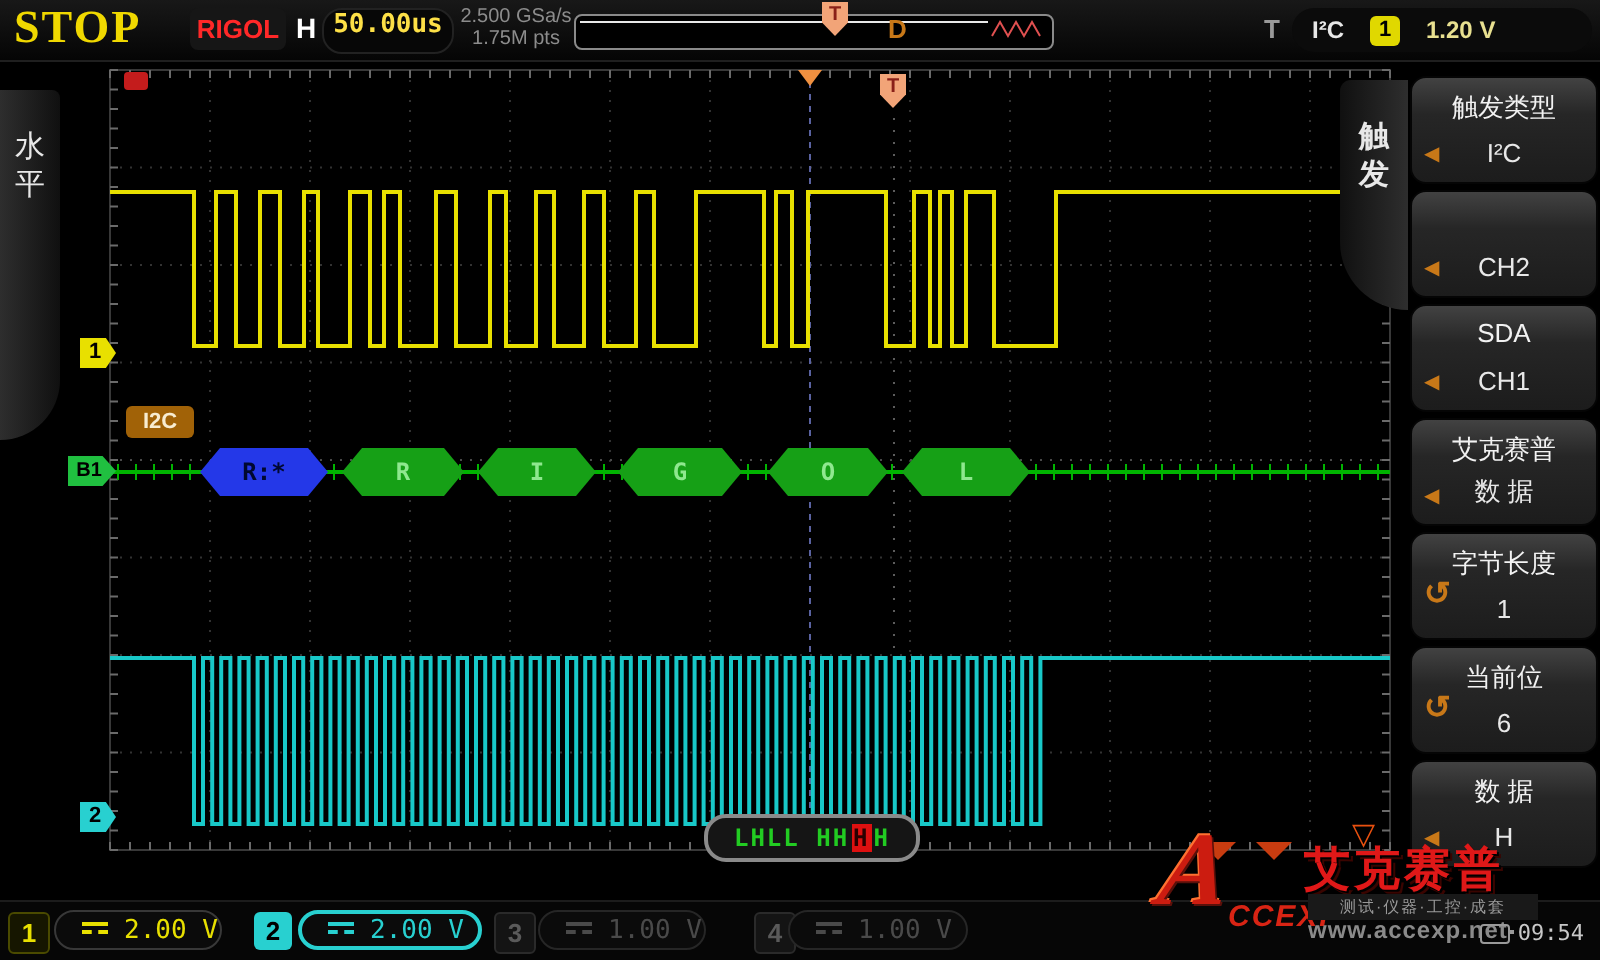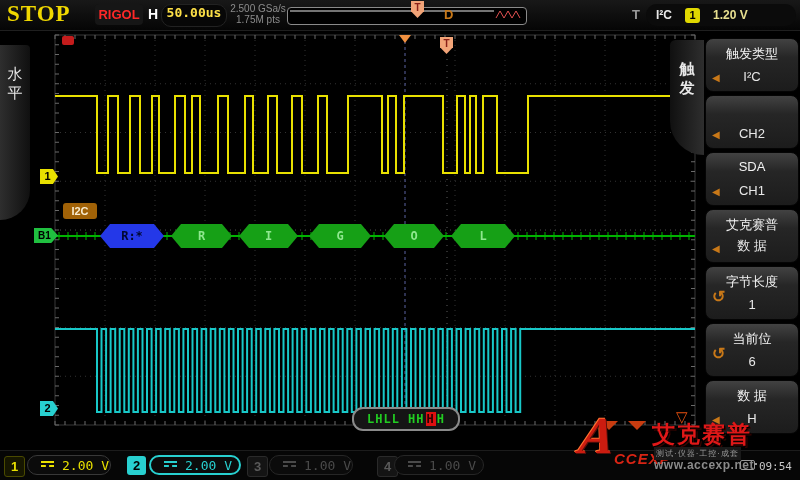--- a/index.html
+++ b/index.html
@@ -85,33 +85,33 @@
   .dc{display:inline-block;width:13px;}
   .dc i{display:block;border-top:2px solid currentColor;margin-bottom:2px;}
   .dc i+i{border-top-style:dashed;}
   .ch1 .chbadge{background:#161600;color:#e8e000;border:1px solid #4a4a00;}
   .ch1 .chbox{color:#e8e000;}
   .ch2 .chbadge{background:#28d0d0;color:#000;}
   .ch2 .chbox{border:2px solid #28d0d0;color:#28d0d0;}
   .dim .chbadge{background:#141414;color:#5a5a5a;border:1px solid #2a2a2a;}
   .dim .chbox{color:#4a4a4a;border-color:#262626;}
   .clock{position:absolute;right:8px;bottom:7px;z-index:11;color:#c8c8c8;
-         font:11px "DejaVu Sans Mono",monospace;display:flex;gap:4px;}
+         font:11px "DejaVu Sans Mono",monospace;display:flex;align-items:center;gap:4px;}
   .usb{display:inline-block;width:13px;height:8px;border:1px solid #999;border-radius:2px;position:relative;}
   .usb:after{content:"";position:absolute;right:-3px;top:2px;width:3px;height:2px;background:#999;}
   
   .watermark{position:absolute;right:2px;bottom:0;width:218px;height:62px;z-index:10;}
   .wm-a{position:absolute;left:0;top:-12px;font:italic 900 52px "Liberation Serif",serif;color:#cc1c10;
         text-shadow:1px 1px 0 #5a100a,-1px -1px 0 #ff7030;transform:skewX(-8deg);}
   .wm-ccexp{position:absolute;left:34px;top:32px;font:italic 900 15px "Liberation Sans",sans-serif;
             color:#d82414;letter-spacing:1px;}
   .wm-cn{position:absolute;left:72px;top:1px;font:900 23px "Liberation Sans",sans-serif;color:#e01818;
          letter-spacing:2px;text-shadow:1px 1px 0 #000,2px 2px 0 #3a0400;}
   .wm-sub{position:absolute;left:74px;top:29px;font-size:8px;color:#999;background:#191919;
-          padding:1px 2px;letter-spacing:1px;}
+          padding:1px 16px;letter-spacing:1px;}
   .wm-url{position:absolute;left:74px;top:40px;font:bold 12px "Liberation Sans",sans-serif;
           color:#8a8a8a;letter-spacing:0.5px;}
 </style>
 </head>
 <body>
 
 <div class="screen">
 
   <svg id="wave-svg" class="wavesvg" width="800" height="480" viewBox="0 0 800 480">
       <rect x="55" y="35" width="640" height="390" fill="none" stroke="#383838"></rect>

